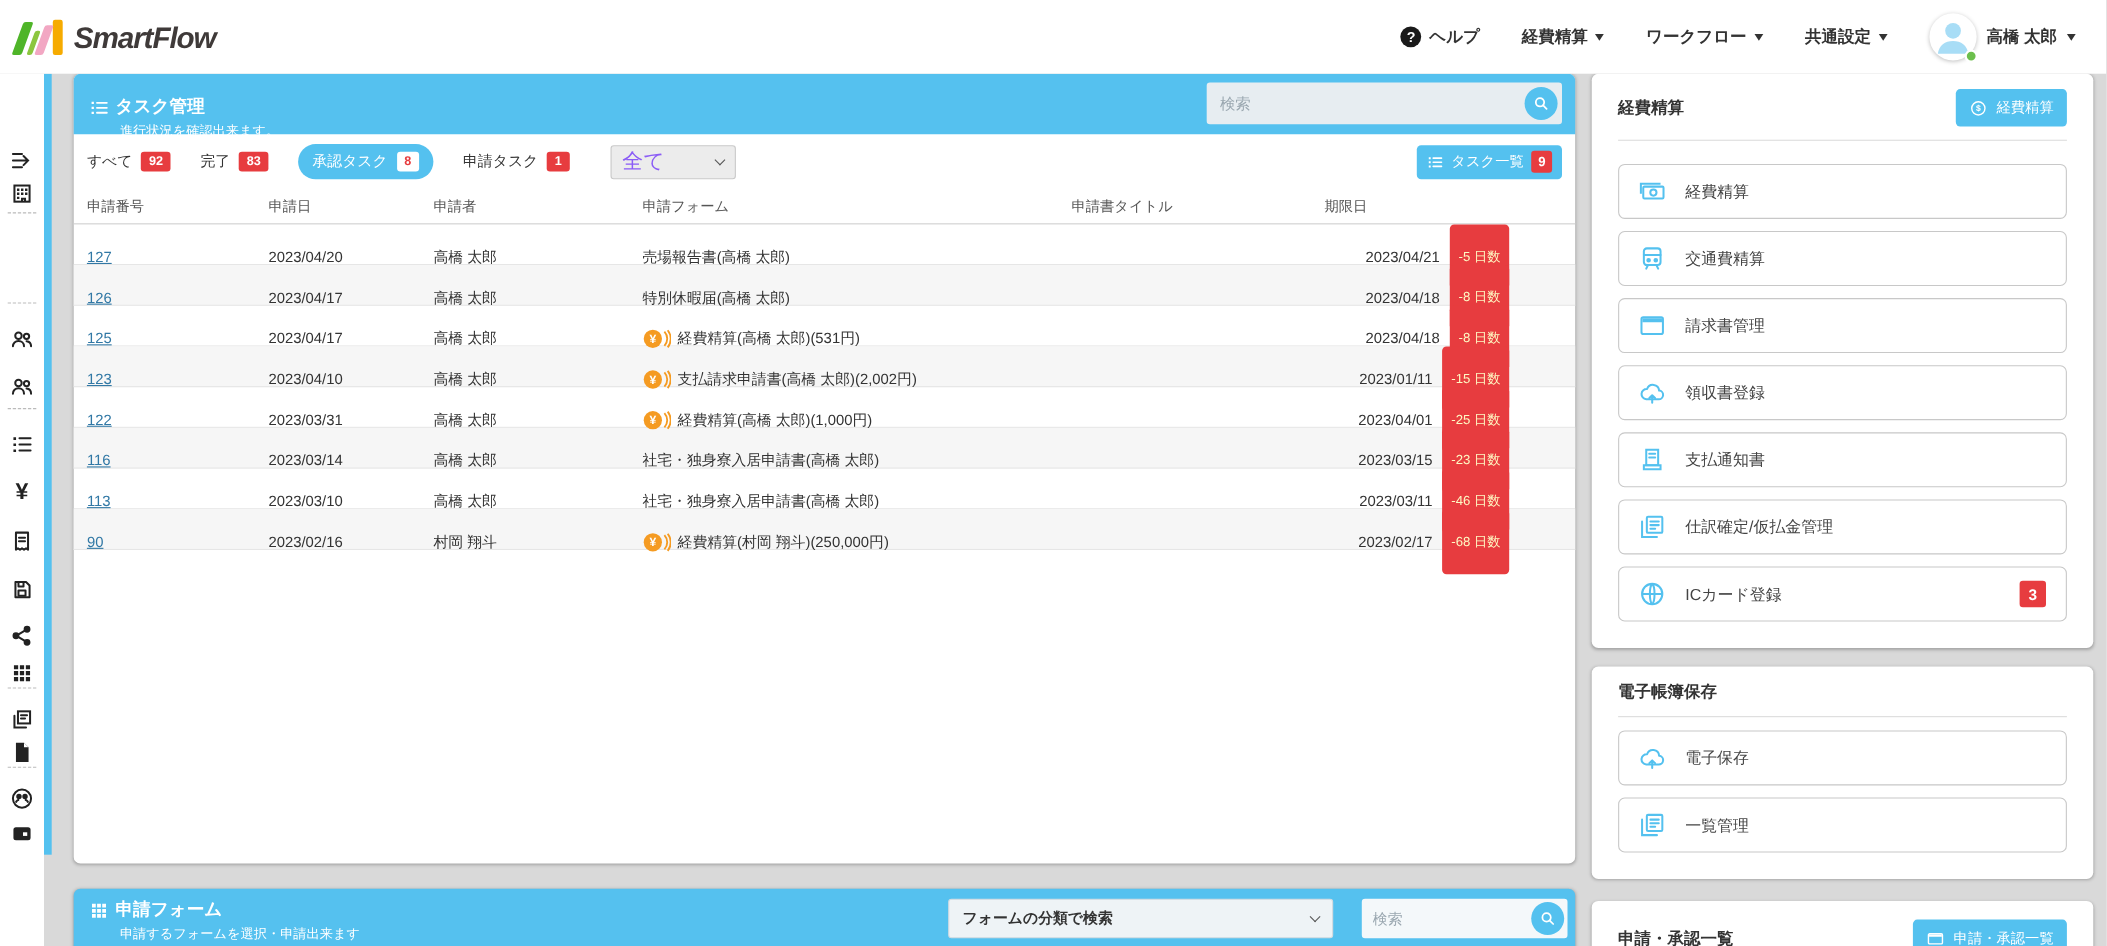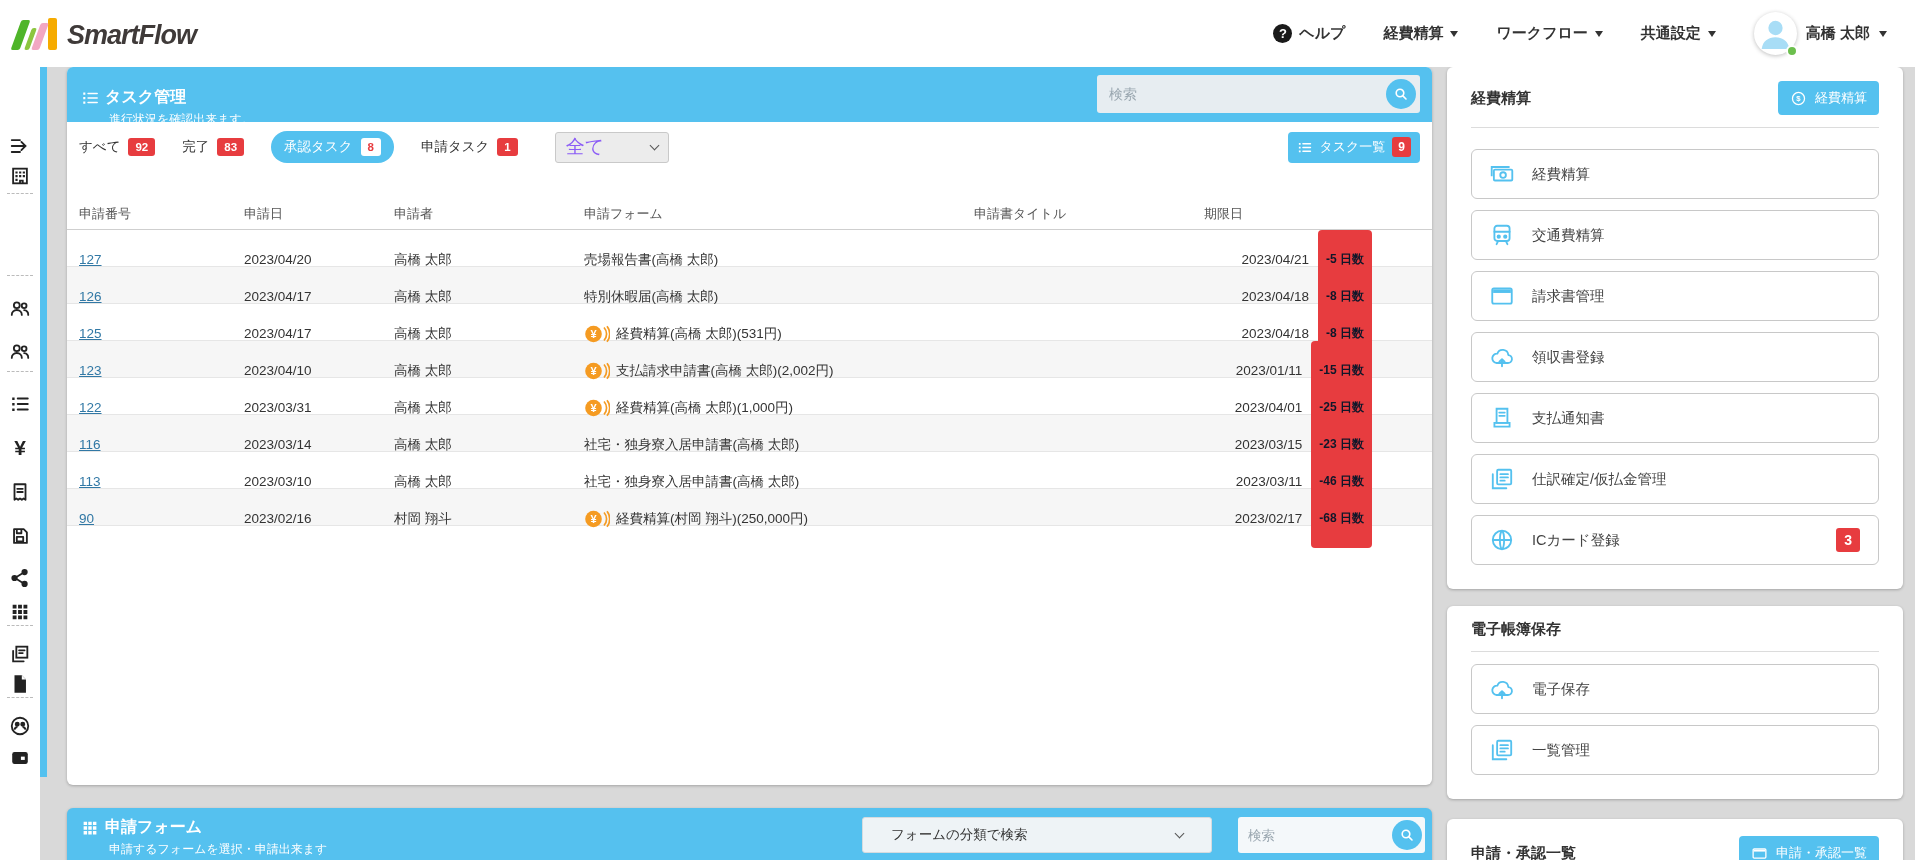--- a/index.html
+++ b/index.html
@@ -55,34 +55,34 @@
   .cnt-badge { background:#e73c3f; color:#fff; font-size:11.5px; font-weight:bold; padding:3px 7px; border-radius:3px; }
   .tab.active { background:#54c1ef; color:#fff; padding:7px 13px; border-radius:17px; }
   .tab.active .cnt-badge { background:#fff; color:#e73c3f; }
   .mini-select { display:flex; align-items:center; justify-content:space-between; width:114px; height:31px; background:#ececec; border:1px solid #c9c9c9; border-radius:3px; padding:0 10px; font-size:19px; color:#8b5cf6; cursor:pointer; margin-left:10px; }
   .chev { width:7px; height:7px; border-right:1.8px solid #555; border-bottom:1.8px solid #555; transform:rotate(45deg); margin-top:-3px; }
   .tasklist-btn { margin-left:auto; display:flex; align-items:center; gap:7px; height:31px; padding:0 9px; background:#54c1ef; border:none; border-radius:4px; color:#fff; font-size:13px; font-family:inherit; cursor:pointer; }
   .tasklist-btn svg { width:15px; height:15px; }
   .sq-badge { background:#e73c3f; color:#fff; font-size:12px; font-weight:bold; padding:3px 6px; border-radius:3px; }
 
   
-  .task-table { margin-top:26px; }
+  .task-table { margin-top:0; }
   .trow { display:grid; grid-template-columns:165px 150px 190px 390px 230px 1fr; align-items:center; padding-left:12px; }
   .thead-row { height:32px; font-size:13px; color:#555; border-bottom:1px solid #cfcfcf; }
   .tbody-row { height:37px; font-size:13.5px; border-bottom:1px solid #e6e6e6; }
   .tbody-row:nth-child(odd) { background:#f6f6f6; }
   .id-link { color:#3178a5; text-decoration:underline; cursor:pointer; }
   .form-cell { display:flex; align-items:center; gap:6px; }
   .coin { width:26px; height:20px; flex:0 0 auto; }
   .deadline-cell { display:flex; align-items:center; justify-content:flex-end; gap:9px; padding-right:60px; }
-  .due-badge { background:#e73c3f; color:#0f172a; font-size:12px; font-weight:bold; padding:21px 8px; border-radius:4px; white-space:nowrap; }
+  .due-badge { background:#e73c3f; color:#fef9c3; font-size:12px; font-weight:normal; padding:21px 8px; border-radius:4px; white-space:nowrap; }
 
   
   .form-panel { position:relative; margin-top:23px; height:90px; background:#55c1ef; border-radius:6px; box-shadow:0 1px 3px rgba(0,0,0,.25); color:#fff; padding:9px 12px 0 14px; }
-  .cat-select { position:absolute; left:795px; top:9px; width:350px; height:36px; background:#eef3f6; border:1px solid #d5dbdf; border-radius:3px; display:flex; align-items:center; justify-content:space-between; padding:0 28px; font-size:13.5px; color:#333; cursor:pointer; }
+  .cat-select { position:absolute; left:795px; top:9px; width:350px; height:36px; background:#eef3f6; border:1px solid #d5dbdf; border-radius:3px; display:flex; align-items:center; justify-content:space-between; padding:0 12px; font-size:13.5px; color:#333; cursor:pointer;font-weight:bold; }
   .form-search { position:absolute; left:1171px; top:9px; width:187px; height:36px; }
   .form-search input { width:100%; height:100%; border:none; border-radius:3px; background:#f4f8fa; padding:0 40px 0 10px; font-size:13.5px; color:#333; outline:none; font-family:inherit; }
   .form-search input::placeholder { color:#9aa7b0; }
   .form-search .search-circle { right:3px; top:3px; }
 
   
   .rightcol { position:absolute; left:1447px; top:67px; width:456px; }
   .rpanel { background:#fff; border-radius:6px; box-shadow:0 1px 3px rgba(0,0,0,.25); }
   .rp-head { display:flex; align-items:center; justify-content:space-between; padding:14px 24px 12px 24px; }
   .rp-title { font-size:15px; font-weight:bold; color:#333; }

